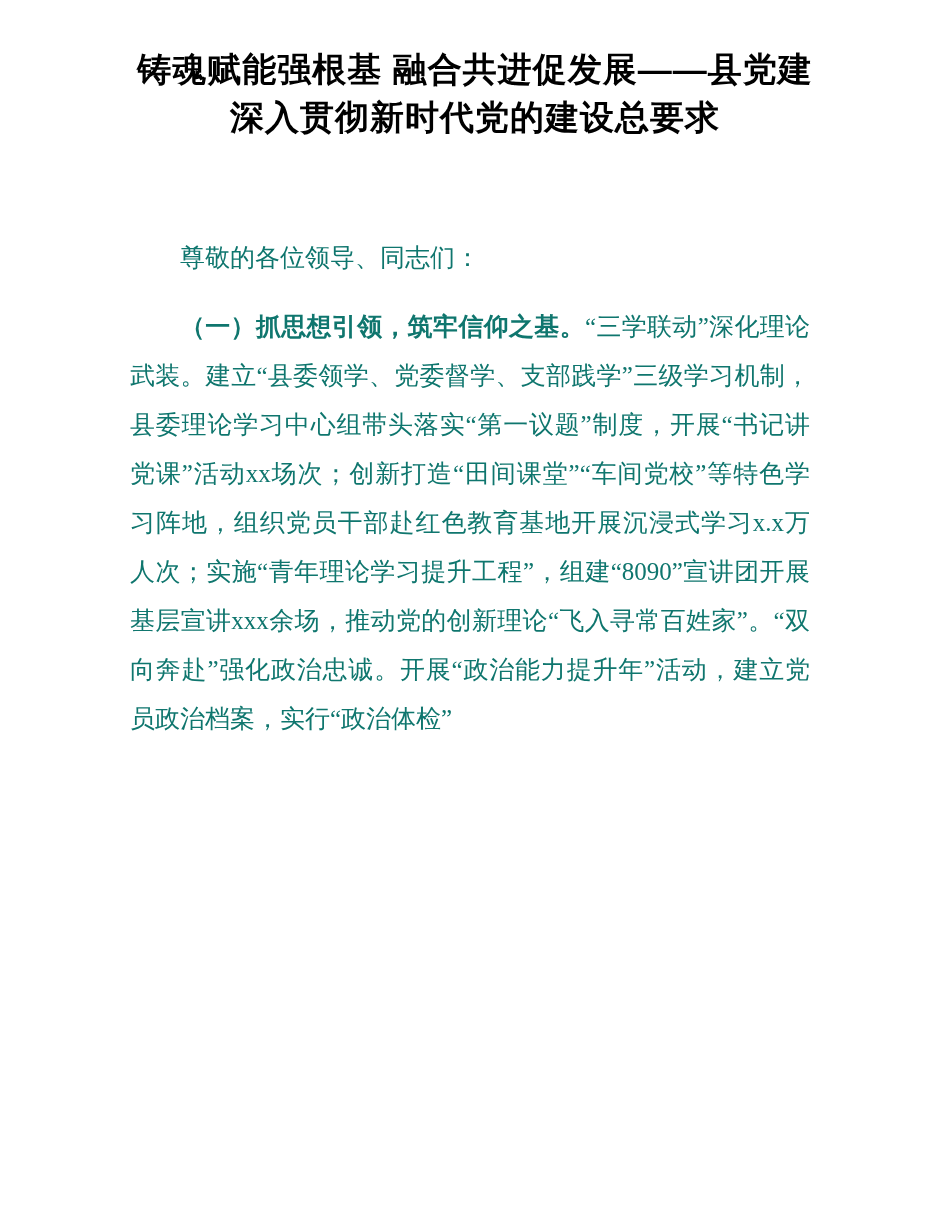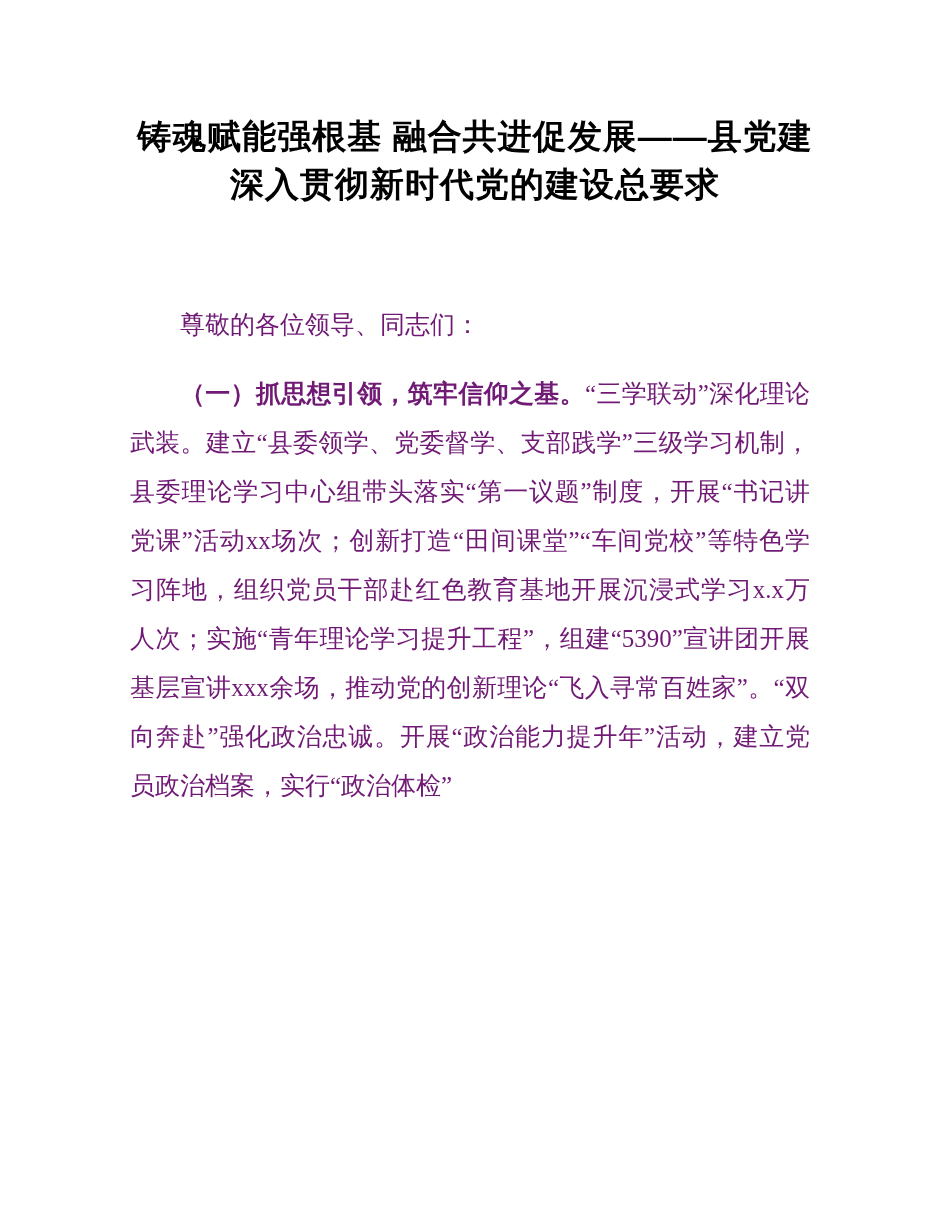--- a/index.html
+++ b/index.html
@@ -14,42 +14,42 @@
   }
   .page {
     position: relative;
     width: 950px;
     height: 1230px;
     background: #ffffff;
     color: #000000;
   }
   .doc-title {
     margin: 0;
-    padding-top: 112px;
+    padding-top: 45px;
     text-align: center;
     font-family: "Liberation Sans", sans-serif;
     font-weight: bold;
     font-size: 34px;
     line-height: 48px;
     letter-spacing: 1px;
     color: #000000;
   }
   .title-line {
     display: block;
     white-space: nowrap;
   }
   .doc-body {
     margin: 92px 140px 0 130px;
     width: 680px;
     font-family: "Liberation Serif", serif;
     font-size: 25px;
     line-height: 49px;
     text-align: justify;
     text-justify: inter-ideograph;
-    color: #701a75;
+    color: #0f766e;
   }
   .para {
     margin: 0 0 20px 0;
     text-indent: 2em;
   }
   .section-lead {
     font-family: Liberation Sans, sans-serif;
     font-weight: bold;
   }
 </style>
@@ -61,17 +61,17 @@
   <h1 class="doc-title">
     <span class="title-line">铸魂赋能强根基 融合共进促发展——县党建</span>
     <span class="title-line">深入贯彻新时代党的建设总要求</span>
   </h1>
 
   <div class="doc-body">
 
     <p class="para">尊敬的各位领导、同志们：</p>
 
 
-    <p class="para"><strong class="section-lead">（一）抓思想引领，筑牢信仰之基。</strong><span>“三学联动”深化理论武装。建立“县委领学、党委督学、支部践学”三级学习机制，县委理论学习中心组带头落实“第一议题”制度，开展“书记讲党课”活动xx场次；创新打造“田间课堂”“车间党校”等特色学习阵地，组织党员干部赴红色教育基地开展沉浸式学习x.x万人次；实施“青年理论学习提升工程”，组建“5390”宣讲团开展基层宣讲xxx余场，推动党的创新理论“飞入寻常百姓家”。“双向奔赴”强化政治忠诚。开展“政治能力提升年”活动，建立党员政治档案，实行“政治体检”</span></p>
+    <p class="para"><strong class="section-lead">（一）抓思想引领，筑牢信仰之基。</strong><span>“三学联动”深化理论武装。建立“县委领学、党委督学、支部践学”三级学习机制，县委理论学习中心组带头落实“第一议题”制度，开展“书记讲党课”活动xx场次；创新打造“田间课堂”“车间党校”等特色学习阵地，组织党员干部赴红色教育基地开展沉浸式学习x.x万人次；实施“青年理论学习提升工程”，组建“8090”宣讲团开展基层宣讲xxx余场，推动党的创新理论“飞入寻常百姓家”。“双向奔赴”强化政治忠诚。开展“政治能力提升年”活动，建立党员政治档案，实行“政治体检”</span></p>
 
   </div>
 
 </div>
 
 </body></html>

